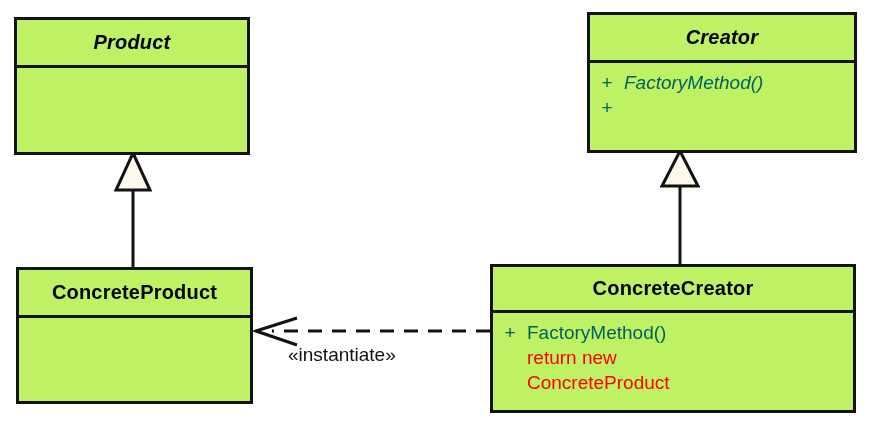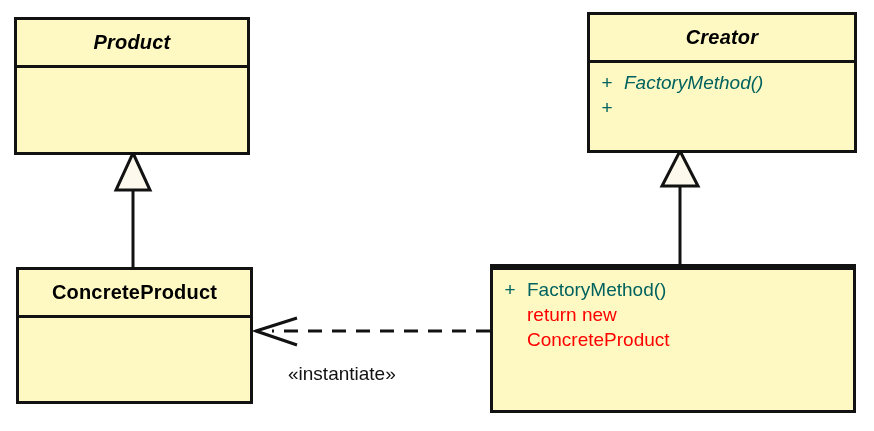--- a/index.html
+++ b/index.html
@@ -16,21 +16,21 @@
   }
   #canvas {
     position: absolute;
     left: 0; top: 0;
     width: 874px;
     height: 431px;
   }
   .uml-box {
     position: absolute;
     box-sizing: border-box;
-    background: #fef9c3;
+    background: #bef264;
     border: 3px solid #121212;
     z-index: 5;
   }
   .uml-title {
     box-sizing: border-box;
     width: 100%;
     text-align: center;
     color: #000000;
     font-weight: bold;
     font-size: 20px;
@@ -98,21 +98,21 @@
   #concretecreator-box { left: 490px; top: 264px; width: 366px; height: 149px; }
   #concretecreator-box .uml-title { height: 43px; }
 
   .edge-label {
     position: absolute;
     font-size: 19px;
     color: #121212;
     white-space: nowrap;
     z-index: 6;
   }
-  #instantiate-label { left: 288px; top: 344px; margin-top: 19px; }
+  #instantiate-label { left: 288px; top: 344px; }
 </style>
 </head>
 <body>
 
 <svg id="canvas" viewBox="0 0 874 431" xmlns="http://www.w3.org/2000/svg">
 
   <g>
     <line x1="133" y1="190" x2="133" y2="267" stroke="#121212" stroke-width="3"></line>
     <polygon points="133,153 150,190 116,190" fill="#fdf9ec" stroke="#121212" stroke-width="3" stroke-linejoin="miter"></polygon>
   </g>
@@ -155,20 +155,21 @@
 <div class="uml-box" id="concreteproduct-box">
   <div class="uml-box-inner">
     <div class="uml-title">ConcreteProduct</div>
     <div class="uml-divider"></div>
     <div class="uml-body"></div>
   </div>
 </div>
 
 <div class="uml-box" id="concretecreator-box">
   <div class="uml-box-inner">
+    <div class="uml-title">ConcreteCreator</div>
     <div class="uml-divider"></div>
     <div class="uml-body">
       <div class="member-row">
         <span class="member-vis">+</span>
         <span class="member-name">FactoryMethod()</span>
       </div>
       <div class="note-row">return new</div>
       <div class="note-row">ConcreteProduct</div>
     </div>
   </div>

